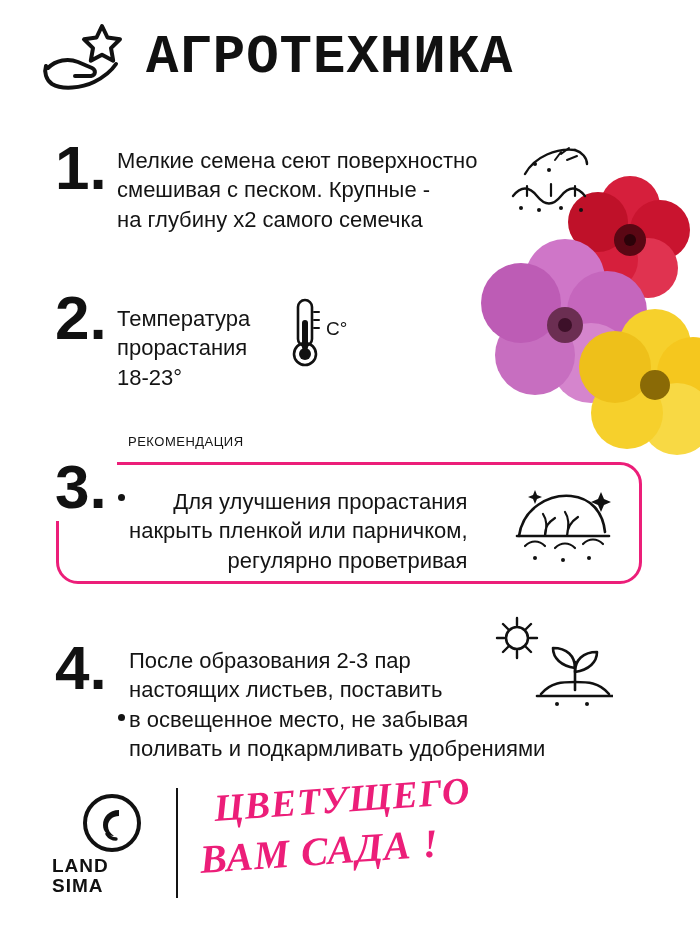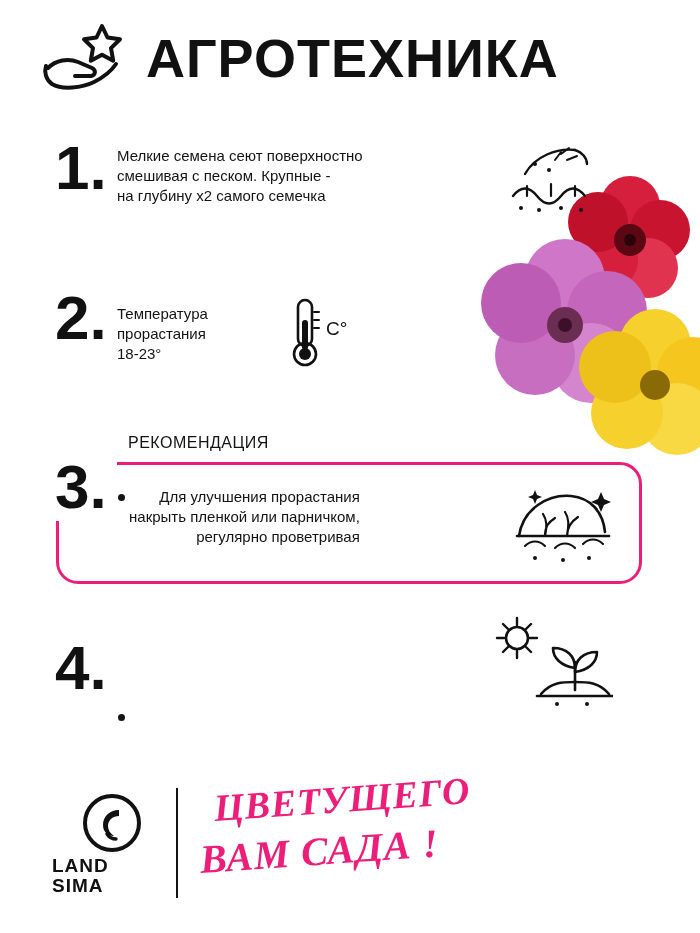--- a/index.html
+++ b/index.html
@@ -28,21 +28,21 @@
   .header-icon {
     width: 86px;
     height: 72px;
     flex: none;
   }
   .header-title {
     font-size: 54px;
     font-weight: bold;
     letter-spacing: 1px;
     color: #111111;
-    font-family: Liberation Sans, sans-serif;
+    font-family: Liberation Mono, monospace;
     line-height: 1;
     white-space: nowrap;
   }
 
   
   .flowers {
     position: absolute;
     right: 0;
     top: 170px;
     width: 230px;
@@ -59,21 +59,21 @@
   .step-num {
     font-size: 62px;
     font-weight: bold;
     line-height: 0.9;
     color: #111;
     width: 62px;
     flex: none;
     font-family: "Liberation Sans", sans-serif;
   }
   .step-text {
-    font-size: 15px;
+    font-size: 22px;
     line-height: 1.34;
     color: #141414;
     white-space: pre-line;
     font-family: "Liberation Sans", sans-serif;
   }
 
   
   #step1 { left: 55px; top: 140px; }
   #step1 .step-text { padding-top: 6px; }
   .sprinkle-icon {
@@ -100,21 +100,21 @@
     margin-top: 22px;
     margin-left: 2px;
     font-family: "Liberation Sans", sans-serif;
   }
 
   
   .rec-label {
     position: absolute;
     left: 128px;
     top: 434px;
-    font-size: 16px;
+    font-size: 13px;
     letter-spacing: 0.5px;
     color: #141414;
     font-family: "Liberation Sans", sans-serif;
   }
   .rec-box {
     position: absolute;
     left: 56px;
     top: 462px;
     width: 586px;
     height: 122px;
@@ -340,20 +340,24 @@
     <circle cx="58" cy="82" r="2" fill="#111"></circle>
     <circle cx="84" cy="80" r="2" fill="#111"></circle>
     <path d="M96 14 l3 7 7 3 -7 3 -3 7 -3 -7 -7 -3 7 -3 z" fill="#111"></path>
     <path d="M30 12 l2 5 5 2 -5 2 -2 5 -2 -5 -5 -2 5 -2 z" fill="#111"></path>
   </svg>
 </span>
 
 <div class="bullet4"></div>
 <div class="step" id="step4">
   <div class="step-num">4.</div>
+  <div class="step-text">После образования 2-3 пар
+настоящих листьев, поставить
+в освещенное место, не забывая
+поливать и подкармливать удобрениями</div>
 </div>
 <span class="sprout-icon">
   <svg viewBox="0 0 130 92" width="130" height="92">
     <circle cx="34" cy="22" r="11" fill="none" stroke="#111" stroke-width="2.6"></circle>
     <path d="M34 2 v7 M34 35 v7 M14 22 h7 M47 22 h7 M20 8 l5 5 M43 31 l5 5 M48 8 l-5 5 M25 31 l-5 5" stroke="#111" stroke-width="2.4" stroke-linecap="round"></path>
     <path d="M92 74 v-28" fill="none" stroke="#111" stroke-width="2.6" stroke-linecap="round"></path>
     <path d="M92 52 c-14 -2, -22 -10, -22 -20 c14 0, 22 8, 22 20 z" fill="none" stroke="#111" stroke-width="2.6" stroke-linejoin="round"></path>
     <path d="M92 56 c14 -2, 22 -10, 22 -20 c-14 0, -22 8, -22 20 z" fill="none" stroke="#111" stroke-width="2.6" stroke-linejoin="round"></path>
     <path d="M58 78 c10 -12, 22 -12, 34 -12 c12 0, 24 0, 34 12" fill="none" stroke="#111" stroke-width="2.6" stroke-linecap="round"></path>
     <path d="M54 80 h78" stroke="#111" stroke-width="2.6" stroke-linecap="round"></path>

